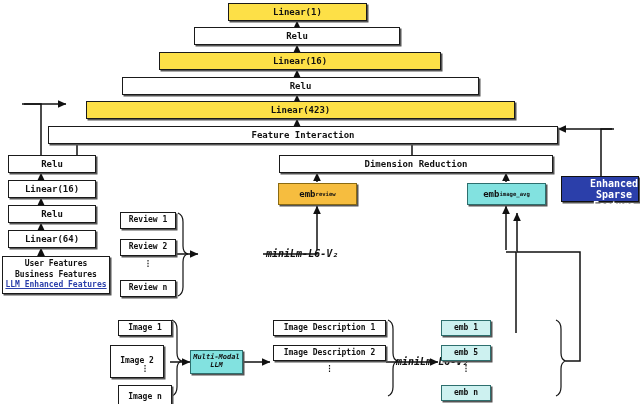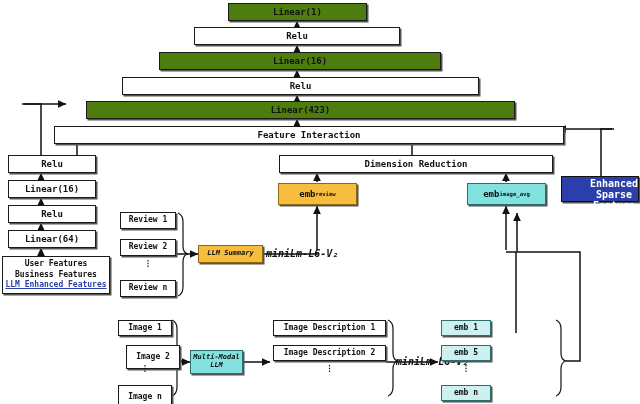--- a/index.html
+++ b/index.html
@@ -3,21 +3,21 @@
 <meta charset="utf-8">
 <style>
   html,body{margin:0;padding:0;background:#ffffff;}
   body{font-family:"DejaVu Sans Mono","Liberation Mono",monospace;}
   #canvas{position:relative;width:640px;height:404px;background:#fff;overflow:hidden;}
   .box{position:absolute;box-sizing:border-box;border:1.3px solid #1a1a1a;background:#fff;
        display:flex;align-items:center;justify-content:center;text-align:center;
        font-family:"DejaVu Sans Mono","Liberation Mono",monospace;font-weight:bold;
        color:#111;line-height:1.12;}
   .shadow{box-shadow:1.5px 1.5px 0 #555;}
-  .grey{background:#4d7c0f;}
+  .grey{background:#fde047;}
   .white{background:#ffffff;}
   .orange{background:#f6bd3f;border-color:#8a6a12;}
   .cyan{background:#82e2e0;border-color:#2d6f6e;}
   .cyanlite{background:#cdf1f0;border-color:#2d6f6e;}
   .navy{background:#2b3faa;border-color:#111;color:#fff;}
   .ital{font-style:italic;}
   .r9{font-size:9px;}
   .r8{font-size:8px;}
   .r75{font-size:10px;padding-left:28px;}
   .r7{font-size:7px;}
@@ -99,21 +99,21 @@
   <div class="box shadow grey r9" style="left:228px;top:3px;width:139px;height:18px;">Linear(1)</div>
 
   <div class="box shadow white r9" style="left:194px;top:27px;width:206px;height:18px;">Relu</div>
 
   <div class="box shadow grey r9" style="left:159px;top:52px;width:282px;height:18px;">Linear(16)</div>
 
   <div class="box shadow white r9" style="left:122px;top:77px;width:357px;height:18px;">Relu</div>
 
   <div class="box shadow grey r9" style="left:86px;top:101px;width:429px;height:18px;">Linear(423)</div>
 
-  <div class="box shadow white r9" style="left:48px;top:126px;width:510px;height:18px;margin-left:6px;">Feature Interaction</div>
+  <div class="box shadow white r9" style="left:48px;top:126px;width:510px;height:18px;">Feature Interaction</div>
 
   <div class="box shadow white r9" style="left:8px;top:155px;width:88px;height:18px;">Relu</div>
 
   <div class="box shadow white r9" style="left:8px;top:180px;width:88px;height:18px;">Linear(16)</div>
 
   <div class="box shadow white r9" style="left:8px;top:205px;width:88px;height:18px;">Relu</div>
 
   <div class="box shadow white r9" style="left:8px;top:230px;width:88px;height:18px;">Linear(64)</div>
 
   <div class="feat shadow" style="left:2px;top:256px;width:108px;height:38px;">
@@ -144,26 +144,25 @@
   <div class="dots r8" style="left:120px;top:259px;width:56px;height:12px;">⋮</div>
   <div class="box shadow white r8" style="left:120px;top:280px;width:56px;height:17px;">Review n</div>
 
   <svg class="lay" viewBox="0 0 640 404">
     <path d="M178,213 Q183,215 183,222 L183,246 Q183,253 188,254 Q183,255 183,262 L183,287 Q183,294 178,296" stroke="#111" stroke-width="1.2" fill="none"></path>
     <path d="M172,320 Q177,322 177,329 L177,353 Q177,360 182,361 Q177,362 177,369 L177,387 Q177,394 172,396" stroke="#111" stroke-width="1.2" fill="none"></path>
     <path d="M388,320 Q393,322 393,329 L393,353 Q393,360 398,361 Q393,362 393,369 L393,387 Q393,394 388,396" stroke="#111" stroke-width="1.2" fill="none"></path>
     <path d="M556,320 Q561,322 561,329 L561,353 Q561,360 566,361 Q561,362 561,369 L561,387 Q561,394 556,396" stroke="#111" stroke-width="1.2" fill="none"></path>
   </svg>
 
-  <div class="box shadow orange r7 ital" style="left:198px;top:245px;width:65px;height:18px;">LLM Summary</div>
 
   <div class="lbl r65" style="left:266px;top:248px;">miniLm-L6-V₂</div>
 
   <div class="box shadow white r8" style="left:118px;top:320px;width:54px;height:16px;">Image 1</div>
-  <div class="box shadow white r8" style="left:126px;top:345px;width:54px;height:24px;">Image 2</div>
+  <div class="box shadow white r8" style="left:110px;top:345px;width:54px;height:33px;">Image 2</div>
   <div class="dots r8" style="left:118px;top:364px;width:54px;height:12px;">⋮</div>
   <div class="box shadow white r8" style="left:118px;top:385px;width:54px;height:24px;">Image n</div>
 
   <div class="box shadow cyan r7 ital" style="left:190px;top:350px;width:53px;height:24px;flex-direction:column;">
     <span>Multi-Modal</span>
     <span>LLM</span>
   </div>
 
   <div class="box shadow white r8" style="left:273px;top:320px;width:113px;height:16px;">Image Description 1</div>
   <div class="box shadow white r8" style="left:273px;top:345px;width:113px;height:16px;">Image Description 2</div>

